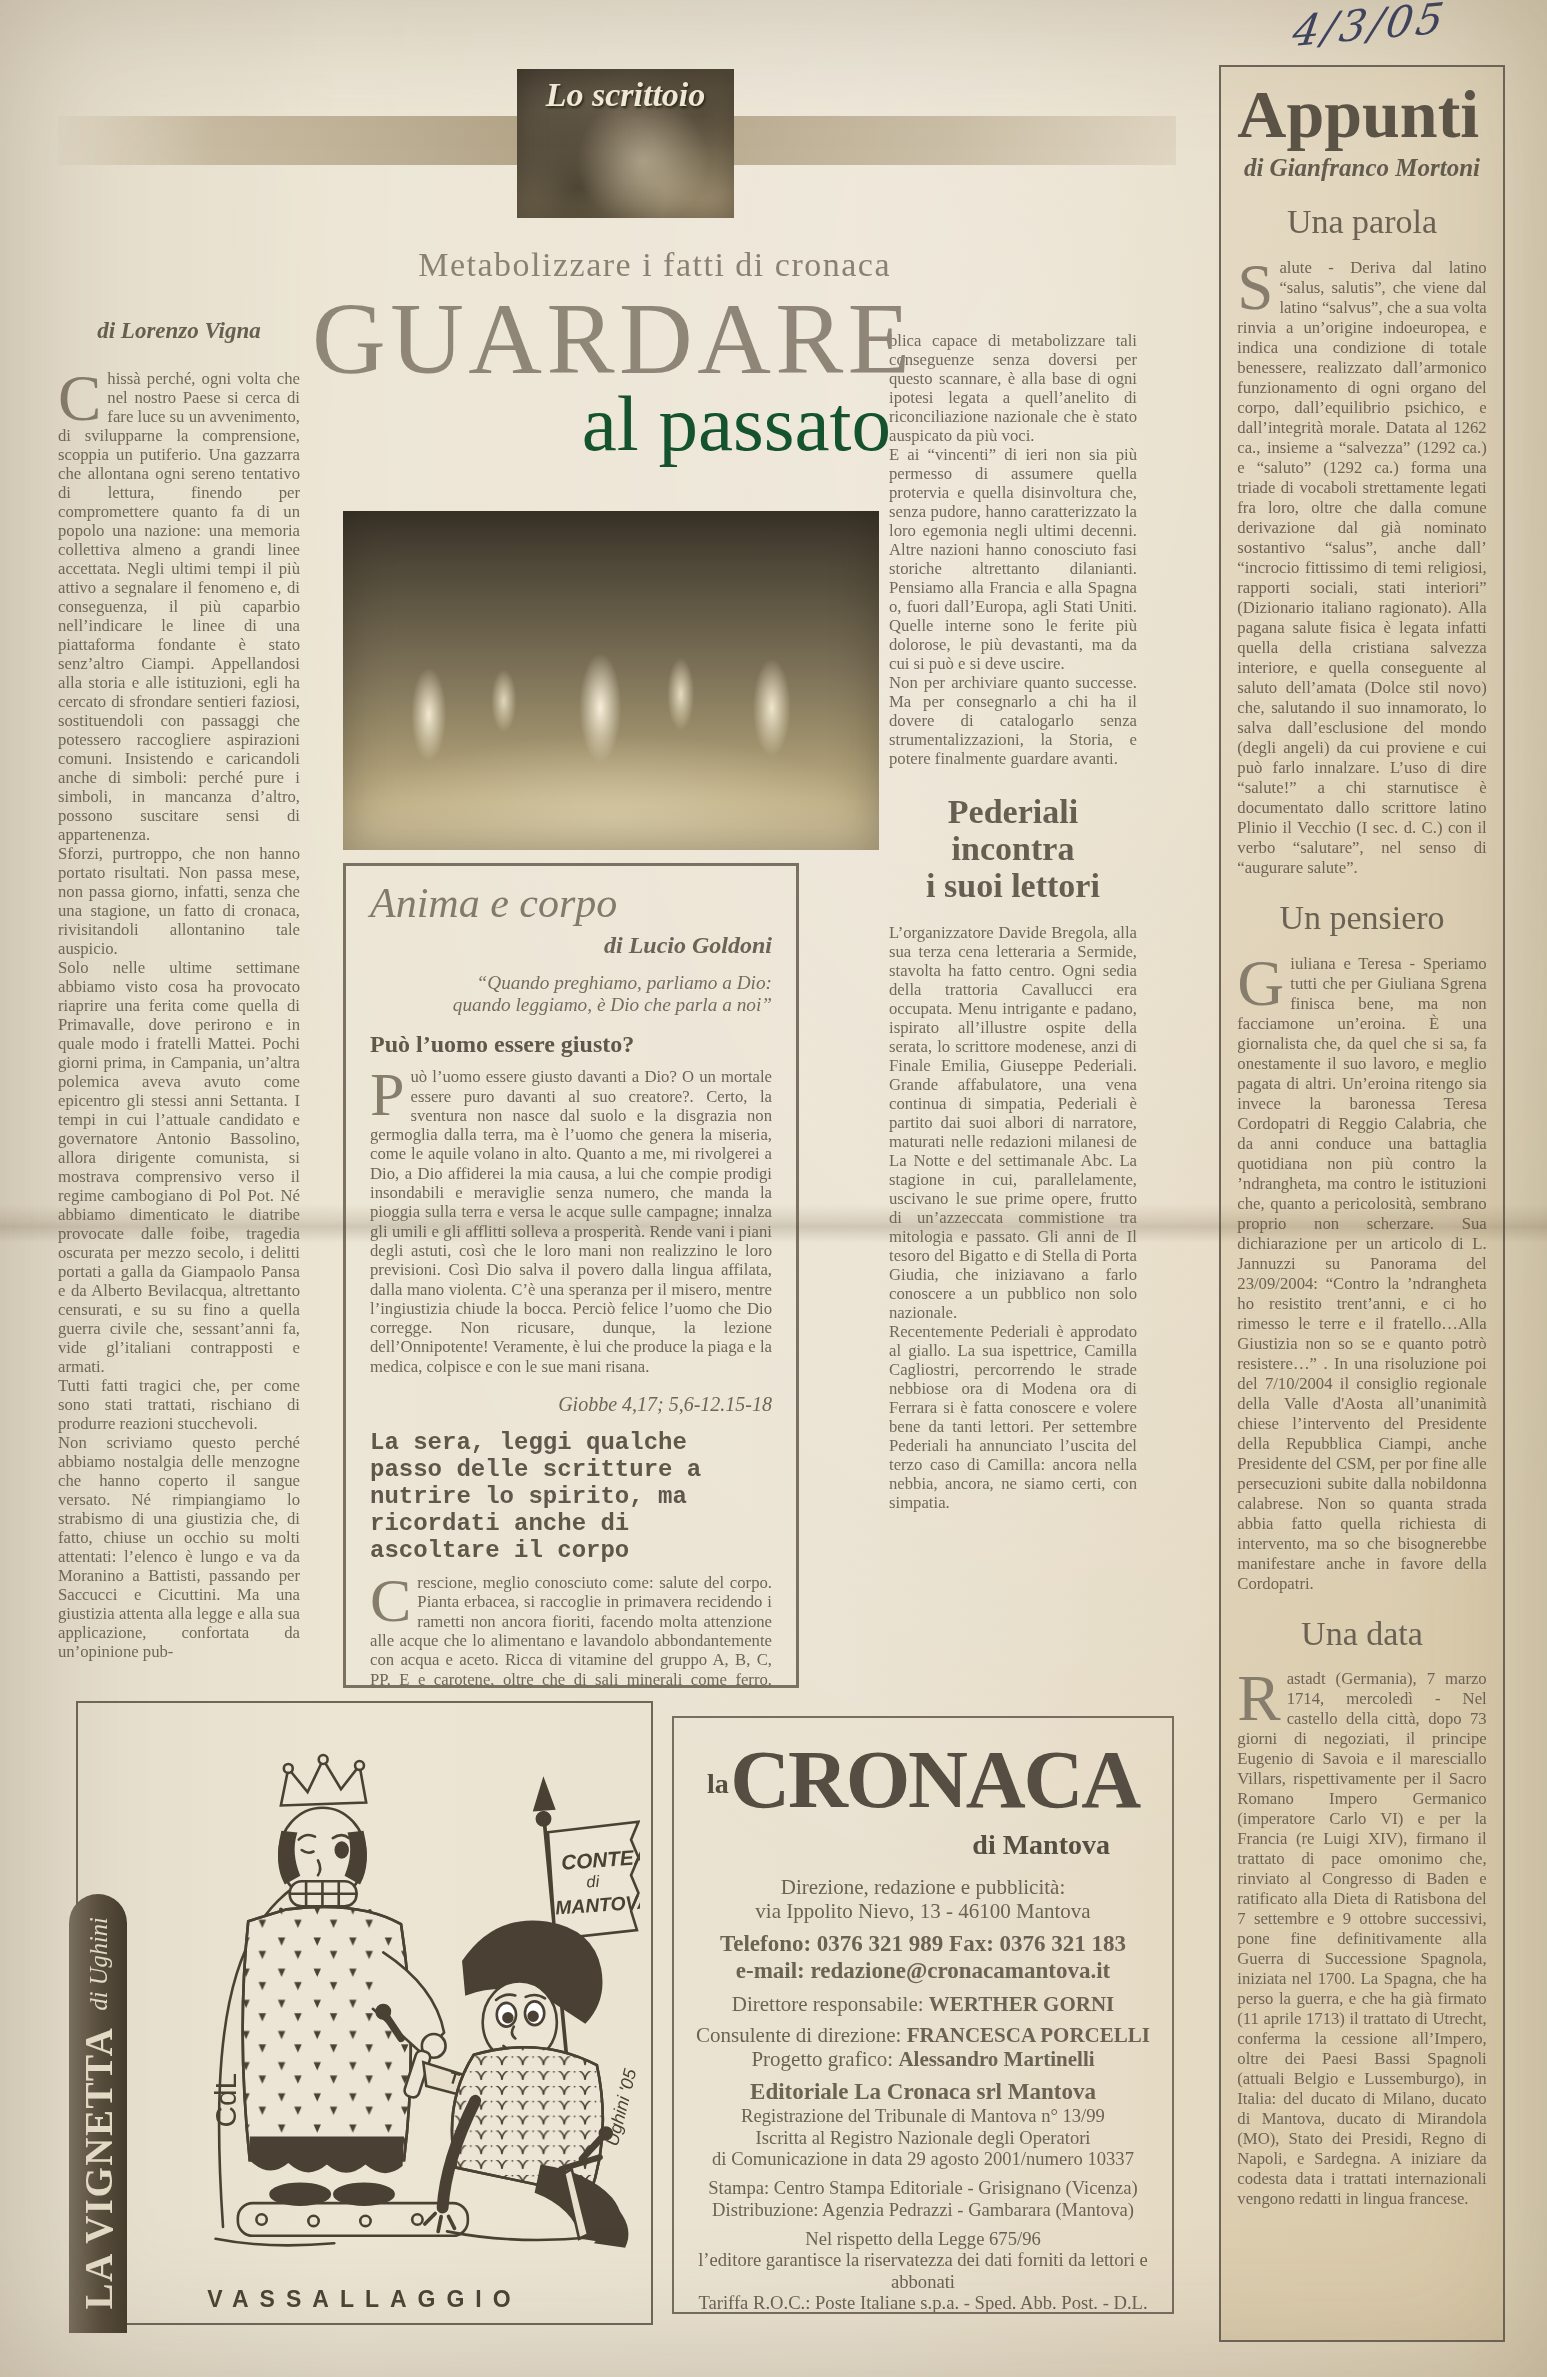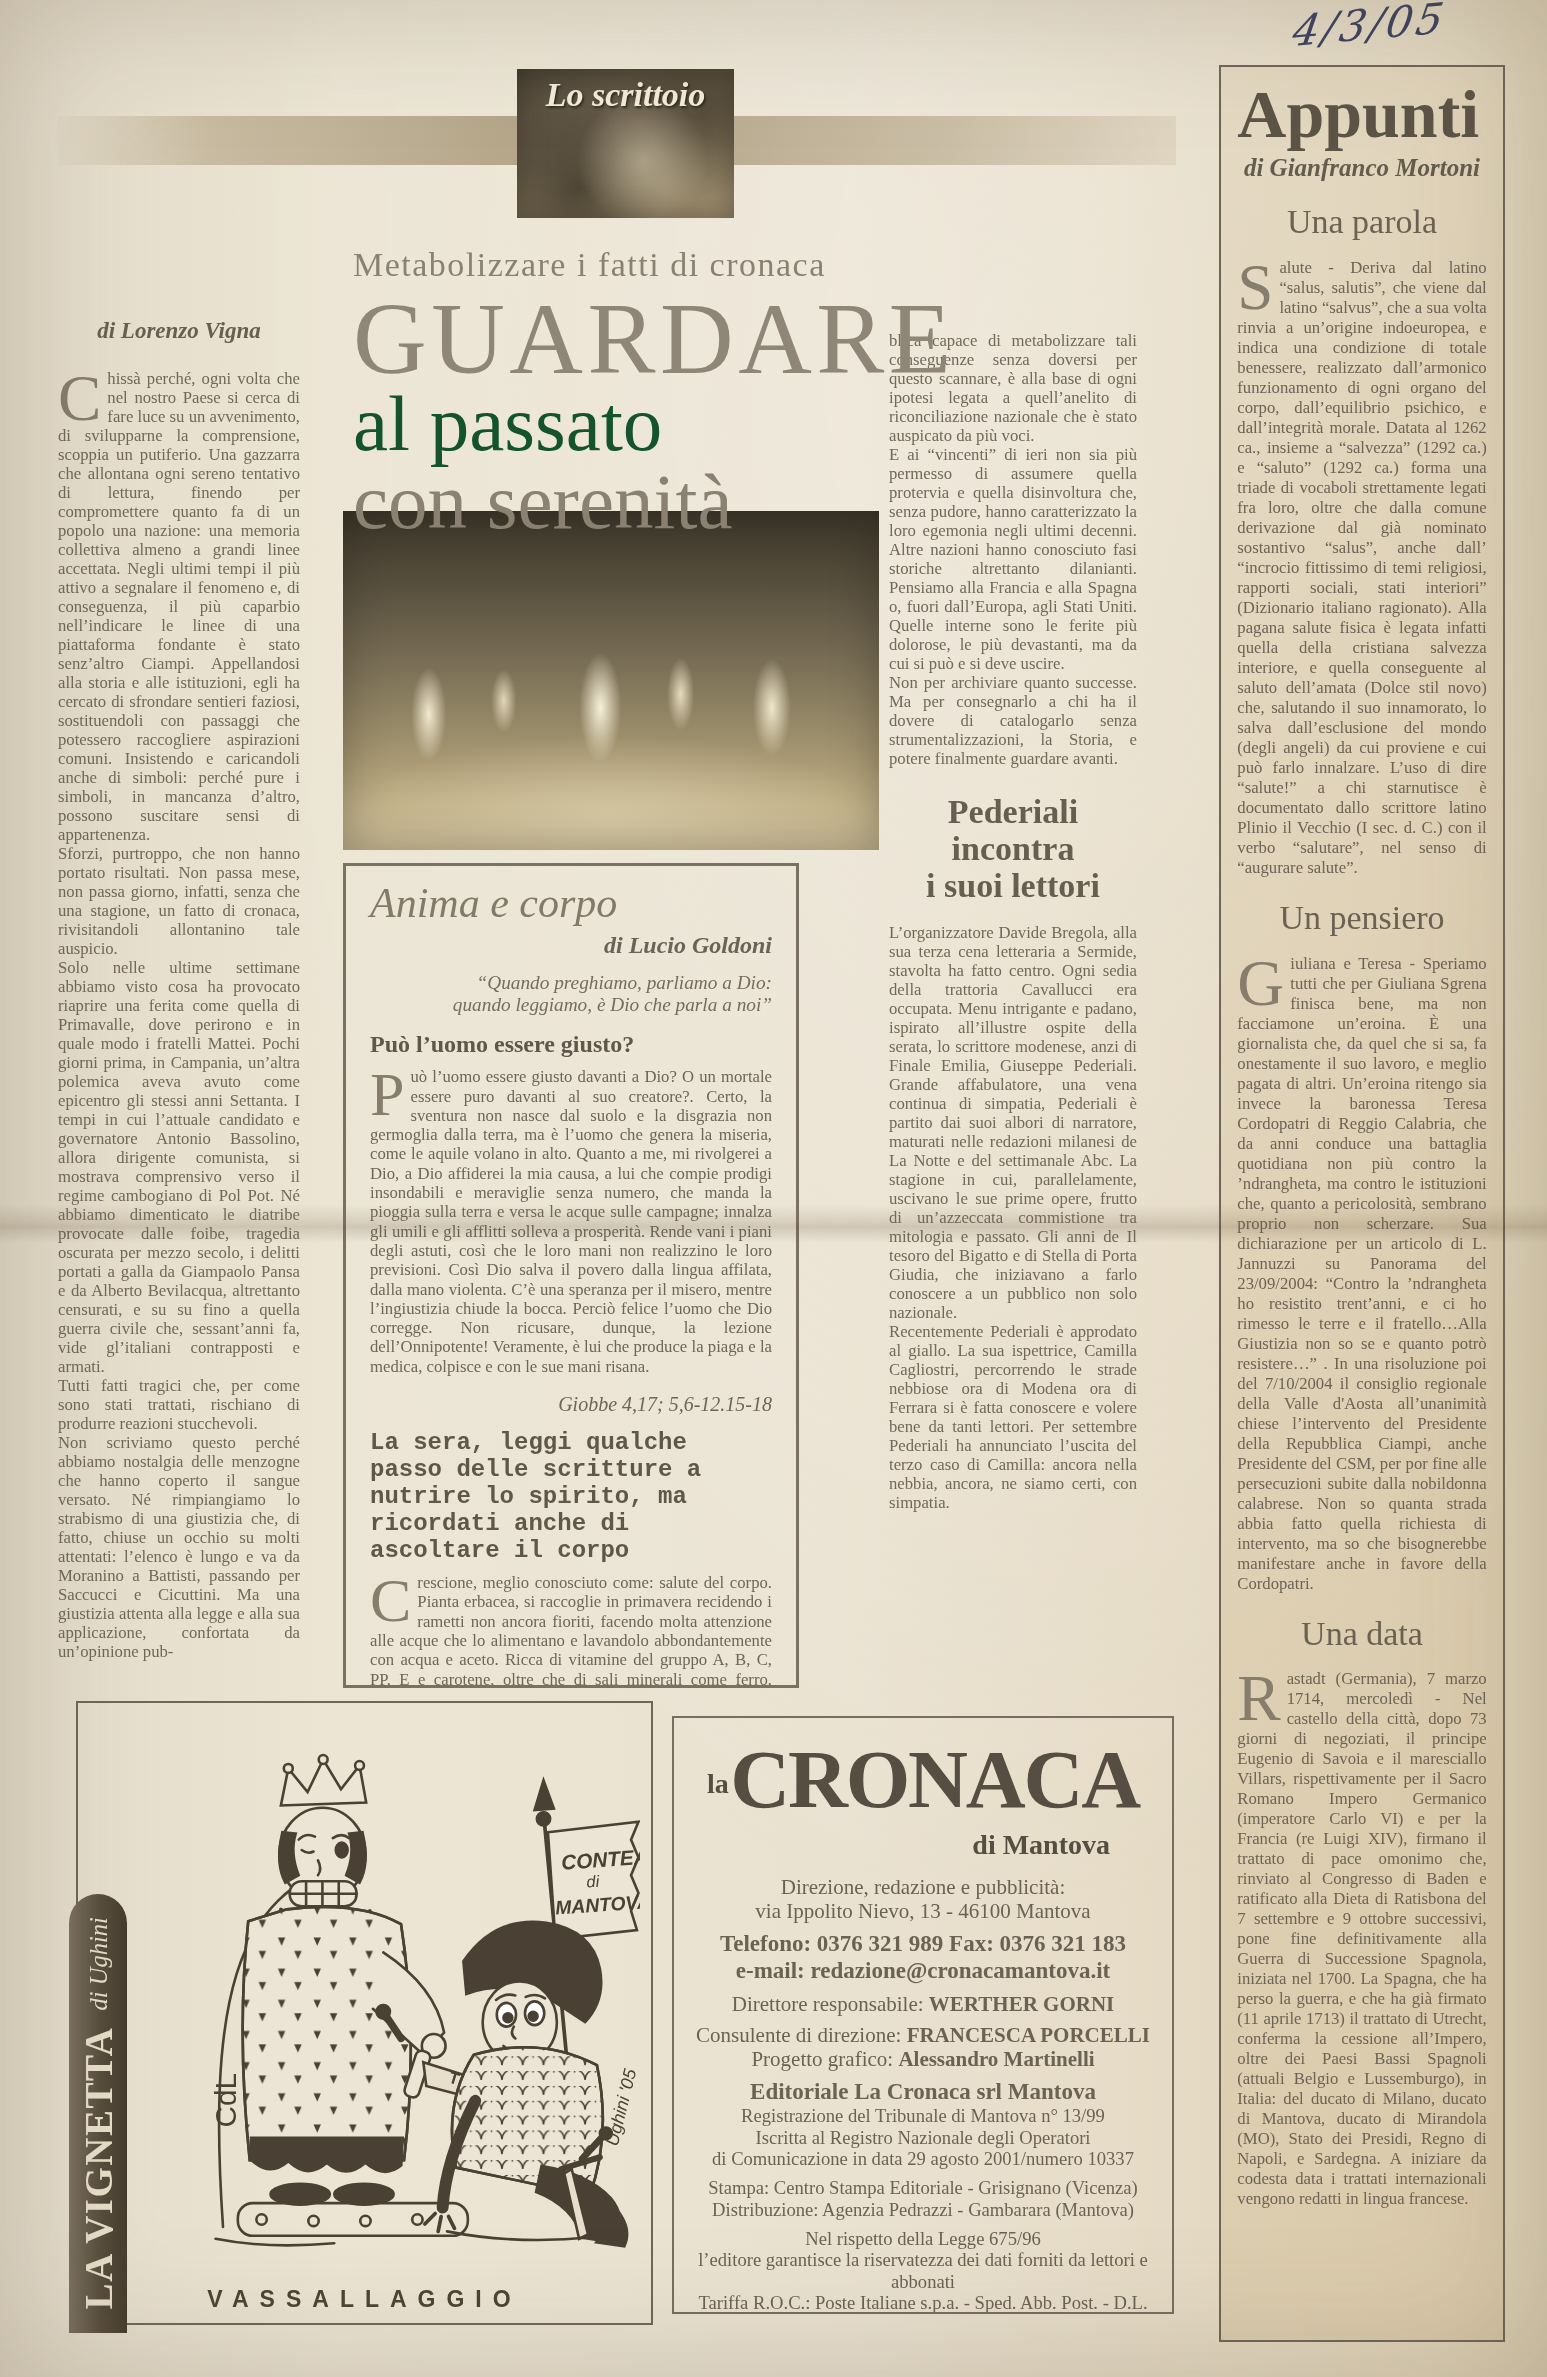--- a/index.html
+++ b/index.html
@@ -25,21 +25,21 @@
     background:
       radial-gradient(circle at 58% 62%, rgba(224,212,184,.5), rgba(224,212,184,0) 42%),
       radial-gradient(circle at 28% 80%, rgba(36,30,20,.55), rgba(36,30,20,0) 45%),
       radial-gradient(circle at 85% 30%, rgba(50,42,30,.45), rgba(50,42,30,0) 40%),
       linear-gradient(160deg,#4e463a 0%,#6a5f4c 38%,#8d8064 72%,#a39272 100%);
     box-shadow:inset 0 0 30px rgba(30,24,16,.45);}
   .header-photo-title{position:absolute;left:0;top:7.4px;width:100%;text-align:center;
     font-size:34px;font-style:italic;font-weight:bold;color:#f3ecda;
     text-shadow:1.5px 1.5px 2.2px rgba(40,32,20,.8);}
   
-  .headline-wrap{position:absolute;left:312px;top:246px;width:579px;text-align:left;z-index:2;margin-left:41px;}
+  .headline-wrap{position:absolute;left:312px;top:246px;width:579px;text-align:right;z-index:2;}
   .kicker{font-size:34px;color:#8a8172;letter-spacing:1.5px;}
   .hl1{font-size:102px;line-height:95px;color:#8f8677;letter-spacing:4.5px;margin-top:7.4px;}
   .hl2{font-size:79px;line-height:76px;color:#14532d;}
   .hl3{font-size:79px;line-height:80px;color:#8a8172;}
   
   .col-left{position:absolute;left:58px;top:318px;width:242px;height:1365px;overflow:hidden;}
   .byline-vigna{text-align:center;font-weight:bold;font-style:italic;font-size:23px;color:#675f51;margin-bottom:25px;}
   .bodytext{font-size:16.7px;line-height:19px;text-align:justify;color:#716858;}
   .bodytext p{margin:0;}
   .dropcap{float:left;font-size:65px;line-height:52px;padding:3px 6px 0 0;color:#877d6c;}
@@ -109,21 +109,20 @@
 
 <div class="header-band"></div>
 <div class="header-photo">
   <div class="header-photo-title">Lo scrittoio</div>
 </div>
 
 <div class="headline-wrap">
   <div class="kicker">Metabolizzare i fatti di cronaca</div>
   <div class="hl1">GUARDARE</div>
   <div class="hl2">al passato</div>
-  <div class="hl3">con serenità</div>
 </div>
 
 <div class="col-left">
   <div class="byline-vigna">di Lorenzo Vigna</div>
   <div class="bodytext">
     <p><span class="dropcap">C</span><span>hissà perché, ogni volta che nel nostro Paese si cerca di fare luce su un avvenimento, di svilupparne la comprensione, scoppia un putiferio. Una gazzarra che allontana ogni sereno tentativo di lettura, finendo per compromettere quanto fa di un popolo una nazione: una memoria collettiva almeno a grandi linee accettata. Negli ultimi tempi il più attivo a segnalare il fenomeno e, di conseguenza, il più caparbio nell’indicare le linee di una piattaforma fondante è stato senz’altro Ciampi. Appellandosi alla storia e alle istituzioni, egli ha cercato di sfrondare sentieri faziosi, sostituendoli con passaggi che potessero raccogliere aspirazioni comuni. Insistendo e caricandoli anche di simboli: perché pure i simboli, in mancanza d’altro, possono suscitare sensi di appartenenza.</span></p>
     <p>Sforzi, purtroppo, che non hanno portato risultati. Non passa mese, non passa giorno, infatti, senza che una stagione, un fatto di cronaca, rivisitandoli allontanino tale auspicio.</p>
     <p>Solo nelle ultime settimane abbiamo visto cosa ha provocato riaprire una ferita come quella di Primavalle, dove perirono e in quale modo i fratelli Mattei. Pochi giorni prima, in Campania, un’altra polemica aveva avuto come epicentro gli stessi anni Settanta. I tempi in cui l’attuale candidato e governatore Antonio Bassolino, allora dirigente comunista, si mostrava comprensivo verso il regime cambogiano di Pol Pot. Né abbiamo dimenticato le diatribe provocate dalle foibe, tragedia oscurata per mezzo secolo, i delitti portati a galla da Giampaolo Pansa e da Alberto Bevilacqua, altrettanto censurati, e su su fino a quella guerra civile che, sessant’anni fa, vide gl’italiani contrapposti e armati.</p>
     <p>Tutti fatti tragici che, per come sono stati trattati, rischiano di produrre reazioni stucchevoli.</p>
     <p>Non scriviamo questo perché abbiamo nostalgia delle menzogne che hanno coperto il sangue versato. Né rimpiangiamo lo strabismo di una giustizia che, di fatto, chiuse un occhio su molti attentati: l’elenco è lungo e va da Moranino a Battisti, passando per Saccucci e Cicuttini. Ma una giustizia attenta alla legge e alla sua applicazione, confortata da un’opinione pub-</p>

